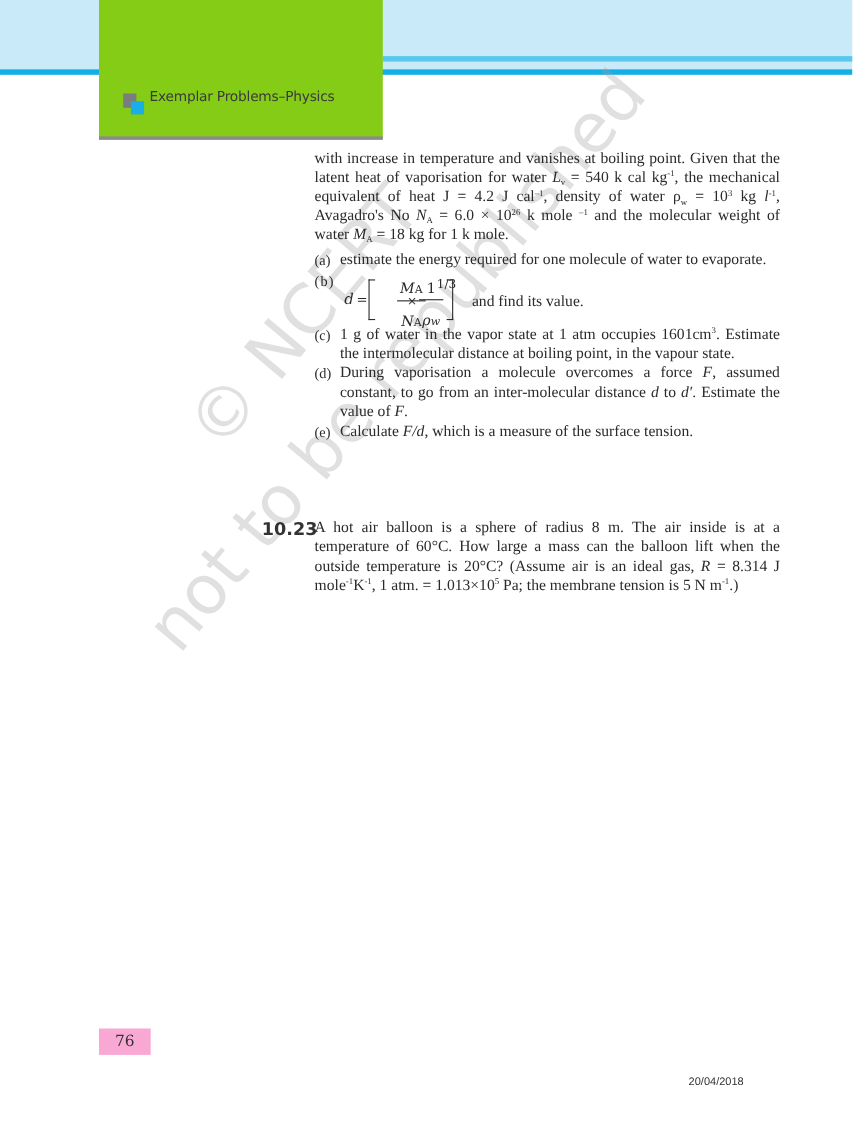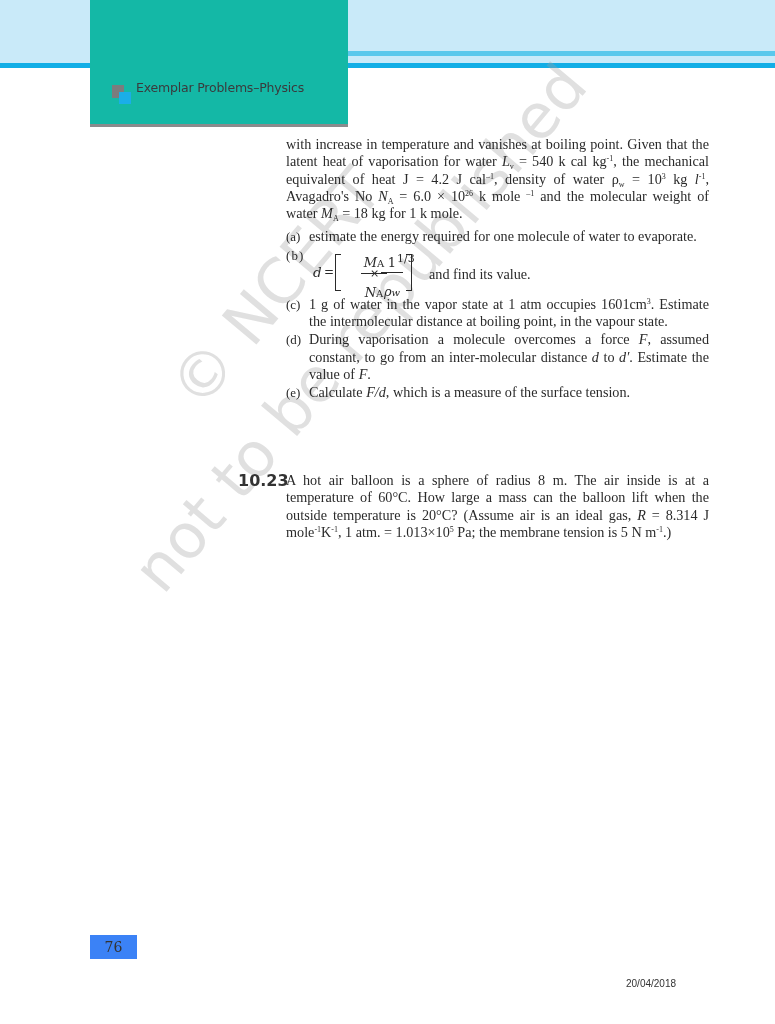--- a/index.html
+++ b/index.html
@@ -8,21 +8,21 @@
     background: #ffffff;
     font-family: "Liberation Serif", serif;
     color: #2a2a2a;
   }
   
   .band-light { position: absolute; left: 0; top: 0; width: 775px; height: 63px; background: #c9eaf9; }
   .band-mid { position: absolute; left: 348px; top: 51px; width: 427px; height: 5px; background: #5ac8ec; }
   .band-strong { position: absolute; left: 0; top: 63px; width: 775px; height: 5px; background: #12aee6; }
   .title-box {
     position: absolute; left: 90px; top: 0; width: 258px; height: 124px;
-    background: #14b8a6; border-bottom: 3px solid #8a8b8d;
+    background: #84cc16; border-bottom: 3px solid #8a8b8d;
   }
   .logo { position: absolute; left: 22px; top: 85px; width: 20px; height: 20px; }
   .logo .sq1 { position: absolute; left: 0; top: 0; width: 12px; height: 13px; background: #7b7c7e; }
   .logo .sq2 { position: absolute; left: 7px; top: 7px; width: 12px; height: 12px; background: #1aaee8; }
   .book-title {
     position: absolute; left: 46px; top: 80px;
     font-family: "DejaVu Sans", sans-serif; font-size: 12.5px; letter-spacing: -0.2px;
     color: #3a3a3c; white-space: nowrap;
   }
 
@@ -70,21 +70,21 @@
     position: absolute; left: 120px; top: 560px; width: 640px;
     transform: rotate(-50deg); transform-origin: 0 0;
     font-family: "DejaVu Sans", sans-serif; color: rgba(160,160,160,0.33);
     font-size: 62px; line-height: 70px; white-space: nowrap; pointer-events: none;
   }
   .wm .l1 { position: absolute; left: 165px; top: -90px; }
   .wm .l2 { position: absolute; left: 0; top: 0; }
 
   .page-num {
     position: absolute; left: 90px; top: 935px; width: 47px; height: 24px;
-    background: #3b82f6; text-align: center; line-height: 24px;
+    background: #f9a8d4; text-align: center; line-height: 24px;
     font-family: "DejaVu Serif", serif; font-size: 14px; color: #333;
   }
   .date {
     position: absolute; left: 626px; top: 978px;
     font-family: "Liberation Sans", sans-serif; font-size: 10px; color: #333;
   }
 </style>
 </head>
 <body>
 

